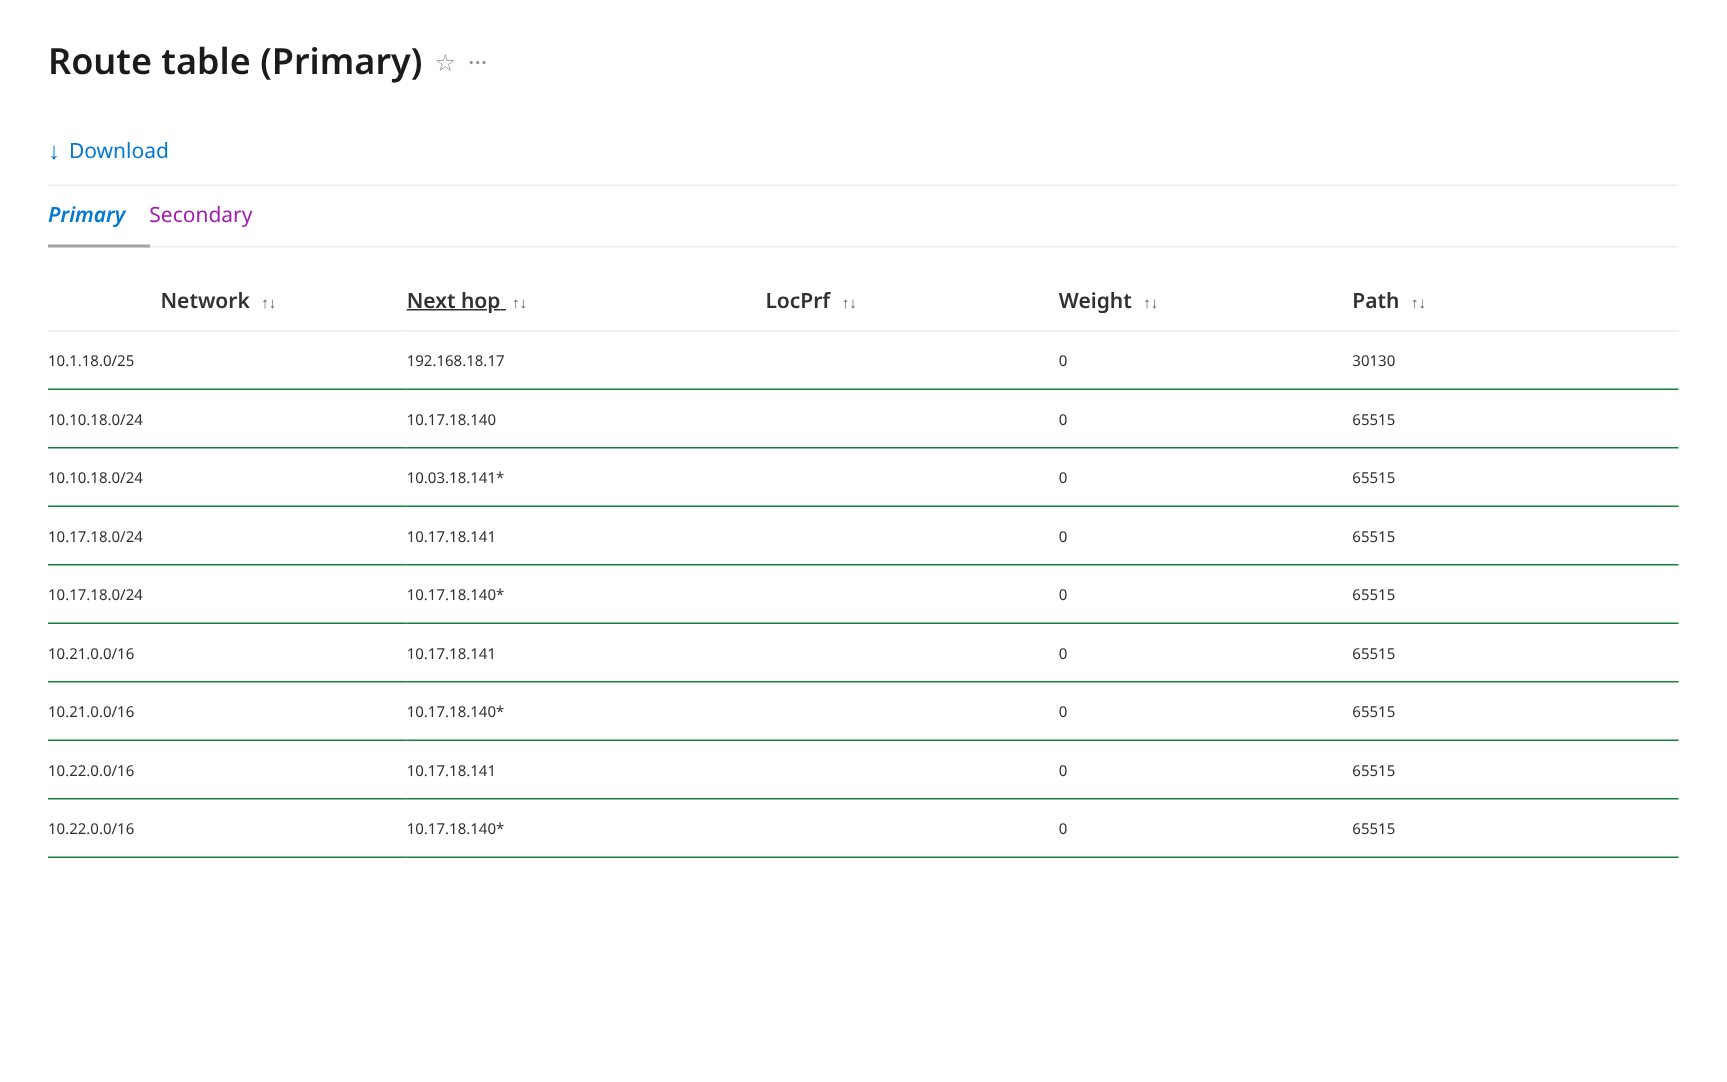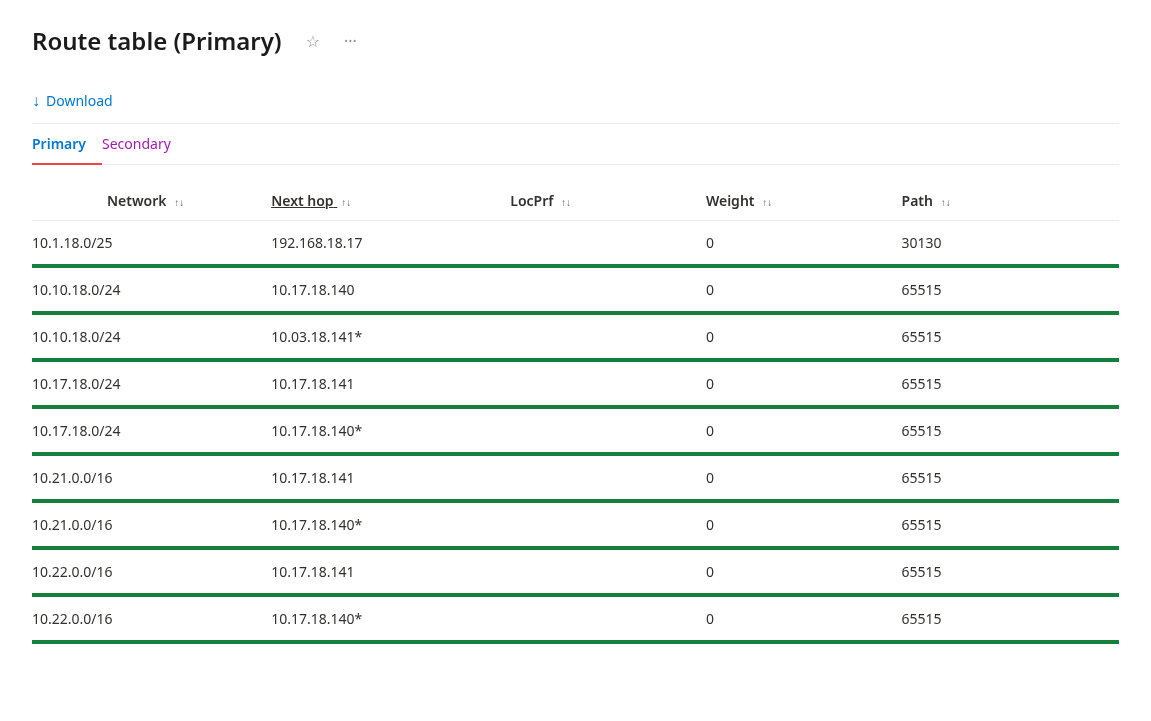--- a/index.html
+++ b/index.html
@@ -12,21 +12,21 @@
       font-family: 'Segoe UI', system-ui, -apple-system, sans-serif;
       background: #ffffff;
       color: #323130;
       font-size: 14px;
       padding: 24px 32px;
     }
 
     .page-header {
       display: flex;
       align-items: center;
-      gap: 24px;
+      gap: 8px;
       margin-bottom: 20px;
     }
 
     .page-title {
       font-size: 24px;
       font-weight: 600;
       color: #1b1b1b;
     }
 
     .header-icon {
@@ -78,22 +78,23 @@
       margin-bottom: -1px;
       background: none;
       border-top: none;
       border-left: none;
       border-right: none;
       font-family: inherit;
     }
 
     .tab.active {
       color: #0078d4;
-      border-bottom: 2px solid #ef4444;
+      border-bottom: 2px solid #a3a3a3;
       font-weight: 600;
+      font-style: italic;
     }
 
     .table-container {
       width: 100%;
     }
 
     table {
       width: 100%;
       border-collapse: collapse;
     }
@@ -114,23 +115,23 @@
     th .sort-icon {
       display: inline-block;
       font-size: 10px;
       margin-left: 4px;
       color: #605e5c;
       vertical-align: middle;
     }
 
     td {
       padding: 12px 12px 12px 0;
-      font-size: 14px;
+      font-size: 10px;
       color: #323130;
-      border-bottom: 4px solid #15803d;
+      border-bottom: 1px solid #15803d;
     }
 
     .col-network { width: 22%; text-align: center; }
     .col-nexthop { width: 22%; text-decoration: underline; }
     .col-locprf { width: 18%; }
     .col-weight { width: 18%; }
     .col-path { width: 20%; margin-left: 28px; }
   </style>
 </head>
 <body>

